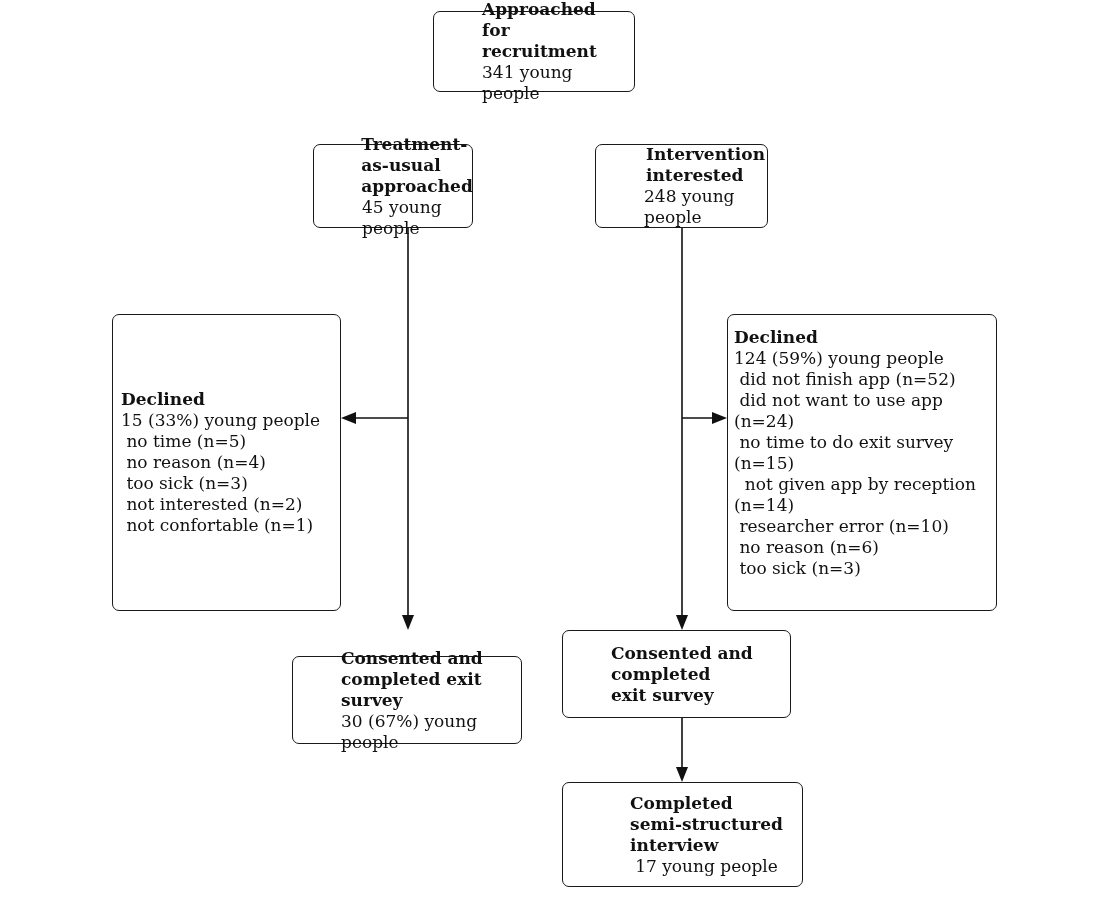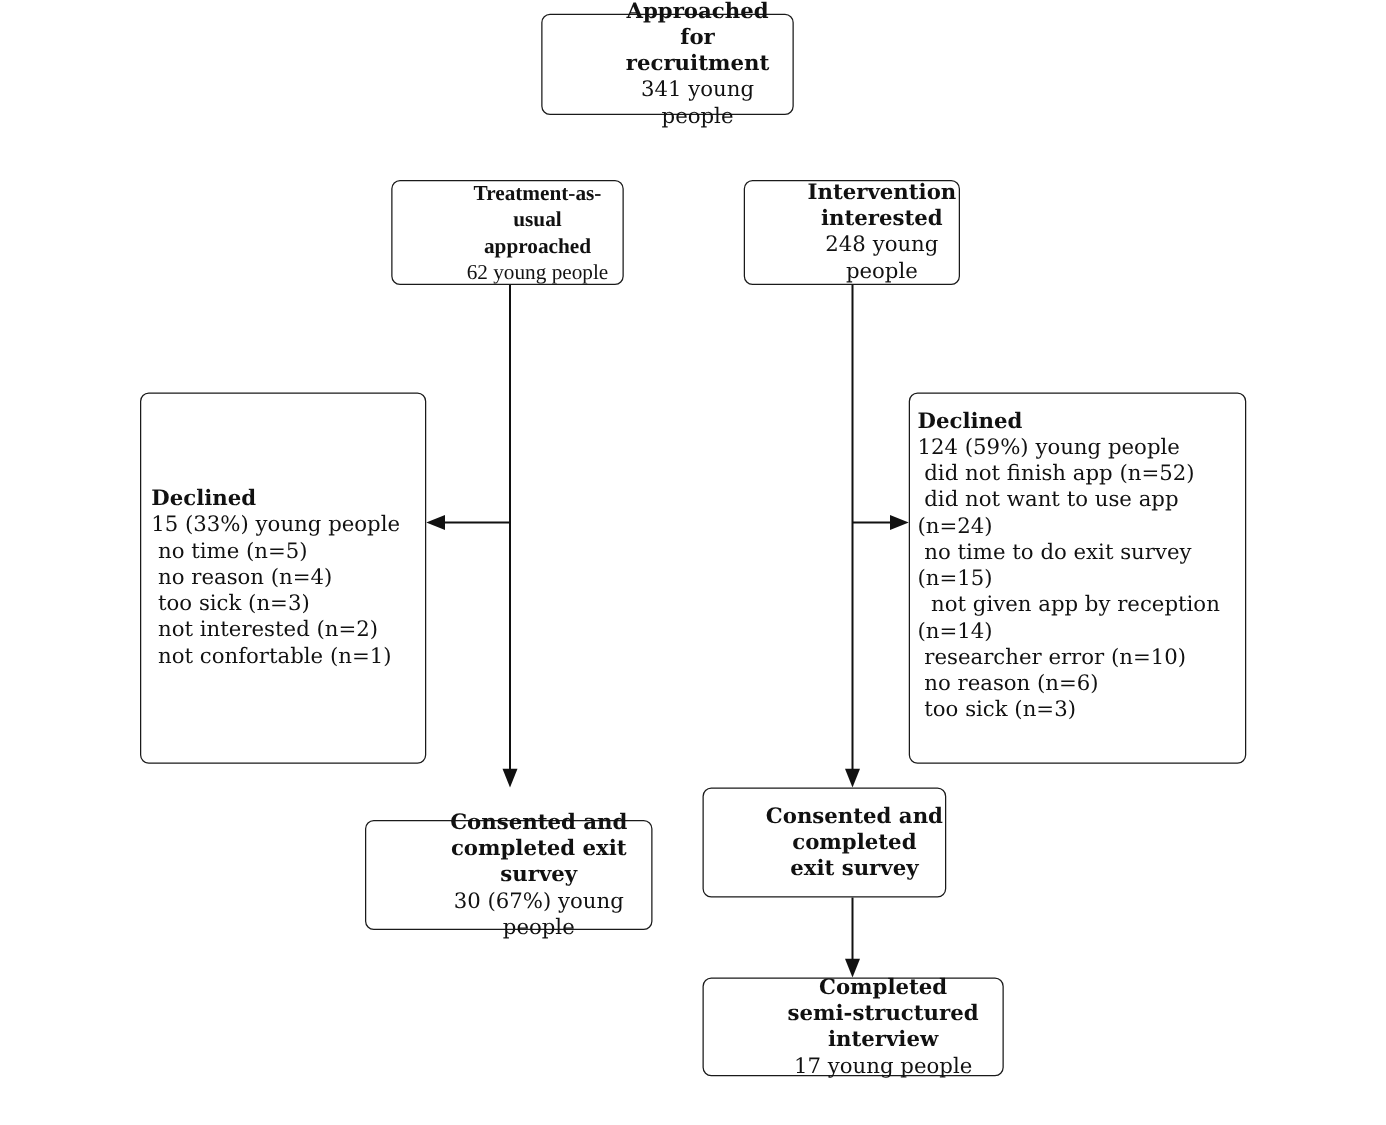--- a/index.html
+++ b/index.html
@@ -39,39 +39,39 @@
     font-weight: bold;
     white-space: pre-wrap;
   }
   .box .body {
     font-weight: normal;
     white-space: pre-wrap;
   }
   .center-box {
     align-items: center;
     justify-content: center;
-    text-align: center;
+    text-align: left;
     padding-left: 48px;
   }
   .left-box {
     text-align: left;
     margin-top: 44px;
   }
 
   
   .box-approached            { left: 433px; top: 11px;  width: 202px; height: 81px; }
-  .box-tau                   { left: 313px; top: 144px; width: 186px; height: 84px; font-family: Liberation Serif, serif; }
+  .box-tau                   { left: 313px; top: 144px; width: 160px; height: 84px; }
   .box-intervention          { left: 595px; top: 144px; width: 173px; height: 84px; }
   .box-tau-declined          { left: 112px; top: 270px; width: 229px; height: 297px;
                                justify-content: center; padding: 0 6px 0 8px; }
   .box-intervention-declined { left: 727px; top: 270px; width: 270px; height: 297px;
                                justify-content: flex-start; padding: 12px 4px 0 6px; }
   .box-tau-consented         { left: 292px; top: 630px; width: 230px; height: 88px; margin-top: 26px; }
-  .box-intervention-consented{ left: 562px; top: 630px; width: 195px; height: 88px; }
-  .box-interview             { left: 562px; top: 782px; width: 241px; height: 79px; }
+  .box-intervention-consented{ left: 562px; top: 630px; width: 229px; height: 88px; }
+  .box-interview             { left: 562px; top: 782px; width: 241px; height: 105px; }
 </style>
 </head>
 <body>
 
 <div class="canvas">
 
   <svg class="connectors" viewBox="0 0 1109 900" xmlns="http://www.w3.org/2000/svg">
 
     <g>
       <line x1="408" y1="228" x2="408" y2="618" stroke="#111111" stroke-width="1.6"></line>
@@ -101,21 +101,21 @@
 
   <div class="box center-box box-approached">
     <div class="title">Approached  for
 recruitment</div>
     <div class="body">341 young people</div>
   </div>
 
   <div class="box center-box box-tau">
     <div class="title">Treatment-as-usual
 approached</div>
-    <div class="body">62 young people</div>
+    <div class="body">45 young people</div>
   </div>
 
   <div class="box center-box box-intervention">
     <div class="title">Intervention
 interested</div>
     <div class="body">248 young people</div>
   </div>
 
   <div class="box left-box box-tau-declined">
     <div class="title">Declined</div>

